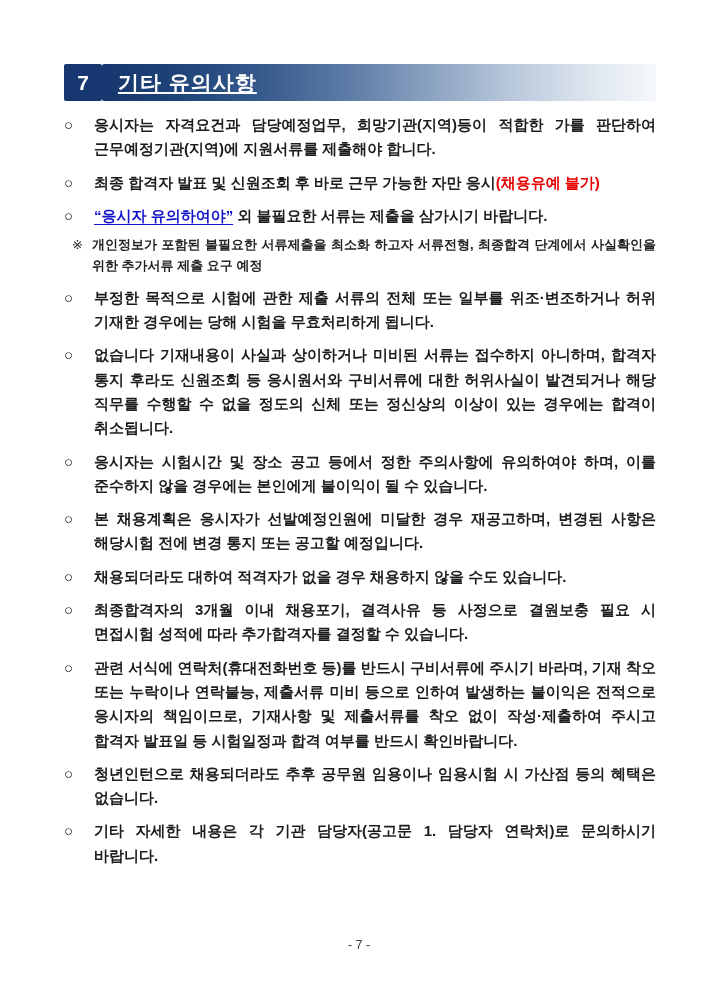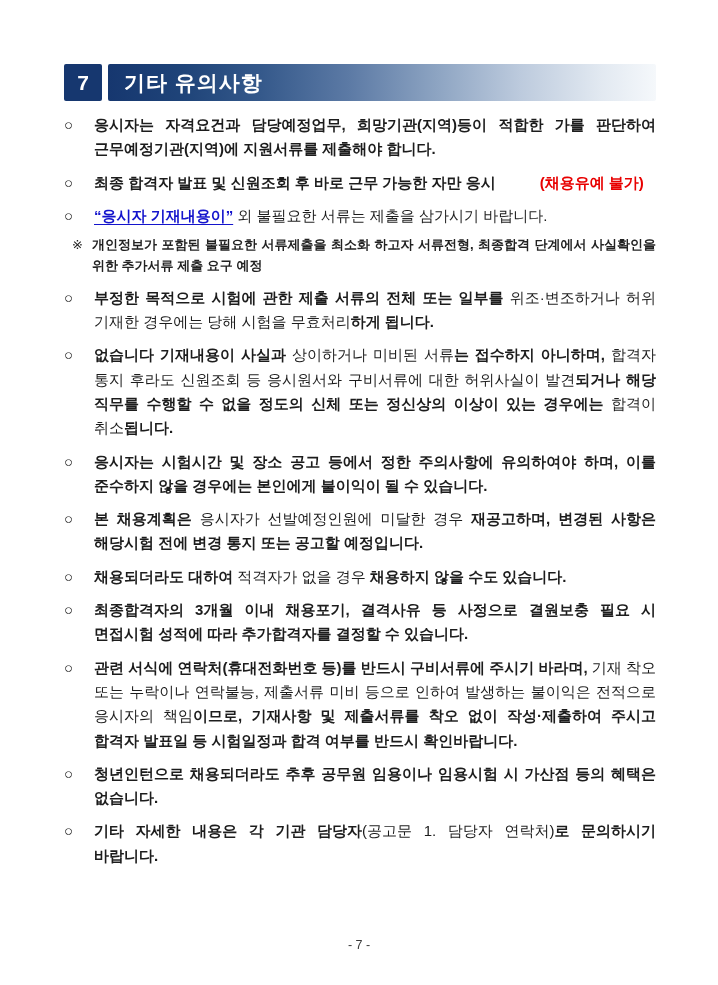--- a/index.html
+++ b/index.html
@@ -29,40 +29,41 @@
     color: #ffffff;
     font-weight: 700;
     font-size: 21px;
     display: flex;
     align-items: center;
     justify-content: center;
     border-radius: 2px;
   }
   .title-bar {
     flex: 1;
-    margin-left: 6px;
+    margin-left: 0;
     height: 37px;
     background: linear-gradient(90deg,
       var(--navy, #16376f) 0%,
       #1f4479 14%,
       #35598b 28%,
       #5c7aa5 44%,
       #8da4c2 60%,
       #bccadd 75%,
       #e2e9f1 90%,
       #f5f8fb 100%);
     color: #ffffff;
     font-weight: 700;
     font-size: 21px;
     letter-spacing: 1px;
     display: flex;
     align-items: center;
     padding-left: 16px;
     border-radius: 2px;
     box-sizing: border-box;
+    text-decoration: underline;
   }
   
   .content {
     position: absolute;
     left: 64px;
     top: 113px;
     width: 592px;
   }
   .item { display: flex; margin-bottom: 9px; }
   .item .marker { flex: 0 0 30px; width: 30px; }
@@ -71,22 +72,22 @@
   .item.note {
     font-size: 13px;
     line-height: 1.6;
     padding-left: 8px;
     color: #222222;
     margin-top: -2px;
   }
   .item.note .marker { flex: 0 0 20px; width: 20px; }
   
   .seg-normal { font-weight: 700; }
-  .seg-bold { font-weight: 400; }
-  .seg-red-bold { font-weight: 700; color: var(--red, #e80000); margin-left: 44px; }
+  .seg-bold { font-weight: 700; }
+  .seg-red-bold { font-weight: 700; color: var(--red, #e80000); }
   .seg-blue-bold-underline {
     font-weight: 700;
     color: var(--blue, #1414cc);
     text-decoration: underline;
     text-underline-offset: 3px;
     cursor: pointer;
   }
   
   .footer {
     position: absolute;
@@ -116,21 +117,21 @@
       <div class="item bullet">
         <span class="marker">○</span>
         <span class="body"><span class="seg-normal">응시자는 자격요건과 담당예정업무, 희망기관(지역)등이 적합한 가를 판단하여 근무예정기관(지역)에 지원서류를 제출해야 합니다.</span></span>
       </div>
       <div class="item bullet">
         <span class="marker">○</span>
         <span class="body"><span class="seg-normal">최종 합격자 발표 및 신원조회 후 바로 근무 가능한 자만 응시</span><span class="seg-red-bold">(채용유예 불가)</span></span>
       </div>
       <div class="item bullet">
         <span class="marker">○</span>
-        <span class="body"><span class="seg-blue-bold-underline">“응시자 기재내용이”</span><span class="seg-bold"> 외 불필요한 서류는 제출을 삼가시기 바랍니다.</span></span>
+        <span class="body"><span class="seg-blue-bold-underline">“응시자 유의하여야”</span><span class="seg-bold"> 외 불필요한 서류는 제출을 삼가시기 바랍니다.</span></span>
       </div>
       <div class="item note">
         <span class="marker">※</span>
         <span class="body"><span class="seg-normal">개인정보가 포함된 불필요한 서류제출을 최소화 하고자 서류전형, 최종합격 단계에서 사실확인을 위한 추가서류 제출 요구 예정</span></span>
       </div>
       <div class="item bullet">
         <span class="marker">○</span>
         <span class="body"><span class="seg-normal">부정한 목적으로 시험에 관한 제출 서류의 전체 또는 일부를 </span><span class="seg-bold">위조·변조하거나 허위 기재한 경우에는 당해 시험을 무효처리</span><span class="seg-normal">하게 됩니다.</span></span>
       </div>
       <div class="item bullet">

